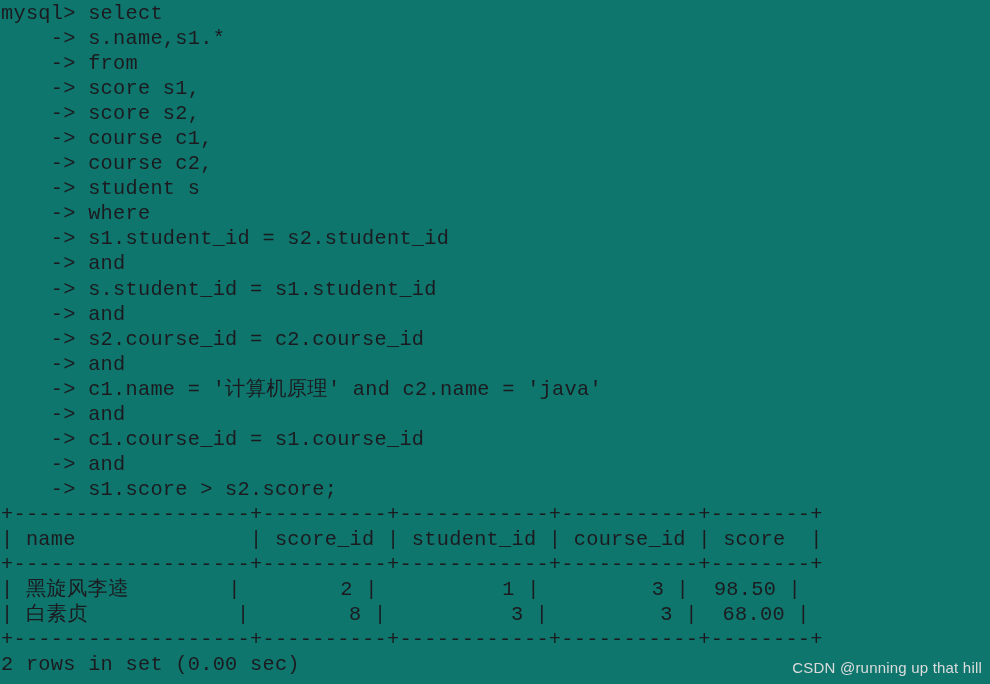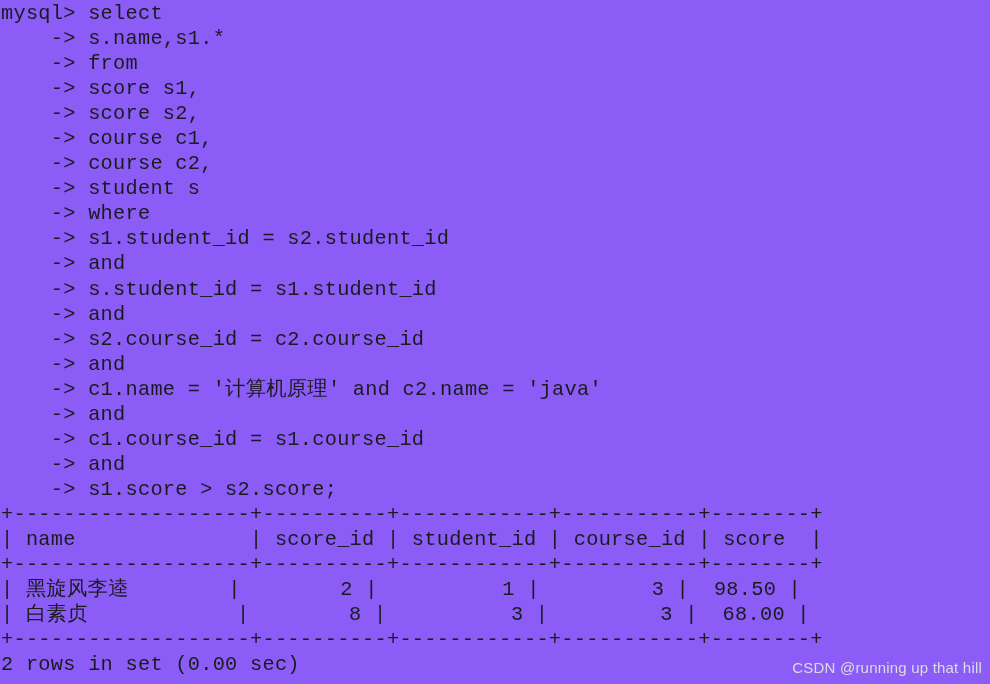--- a/index.html
+++ b/index.html
@@ -14,21 +14,21 @@
     overflow: hidden;
     font-family: "Liberation Serif", "DejaVu Serif", serif;
   }
 
   #terminal {
     position: relative;
     width: 990px;
     height: 684px;
     box-sizing: border-box;
     padding: 0px 0px 0px 0px;
-    background: #8b5cf6;
+    background: #0f766e;
   }
 
   .console-text {
     position: absolute;
     top: 1px;
     left: 1px;
     margin: 0;
     padding: 0;
     font-family: "Liberation Mono", "DejaVu Sans Mono", monospace;
     font-size: 20.3px;

